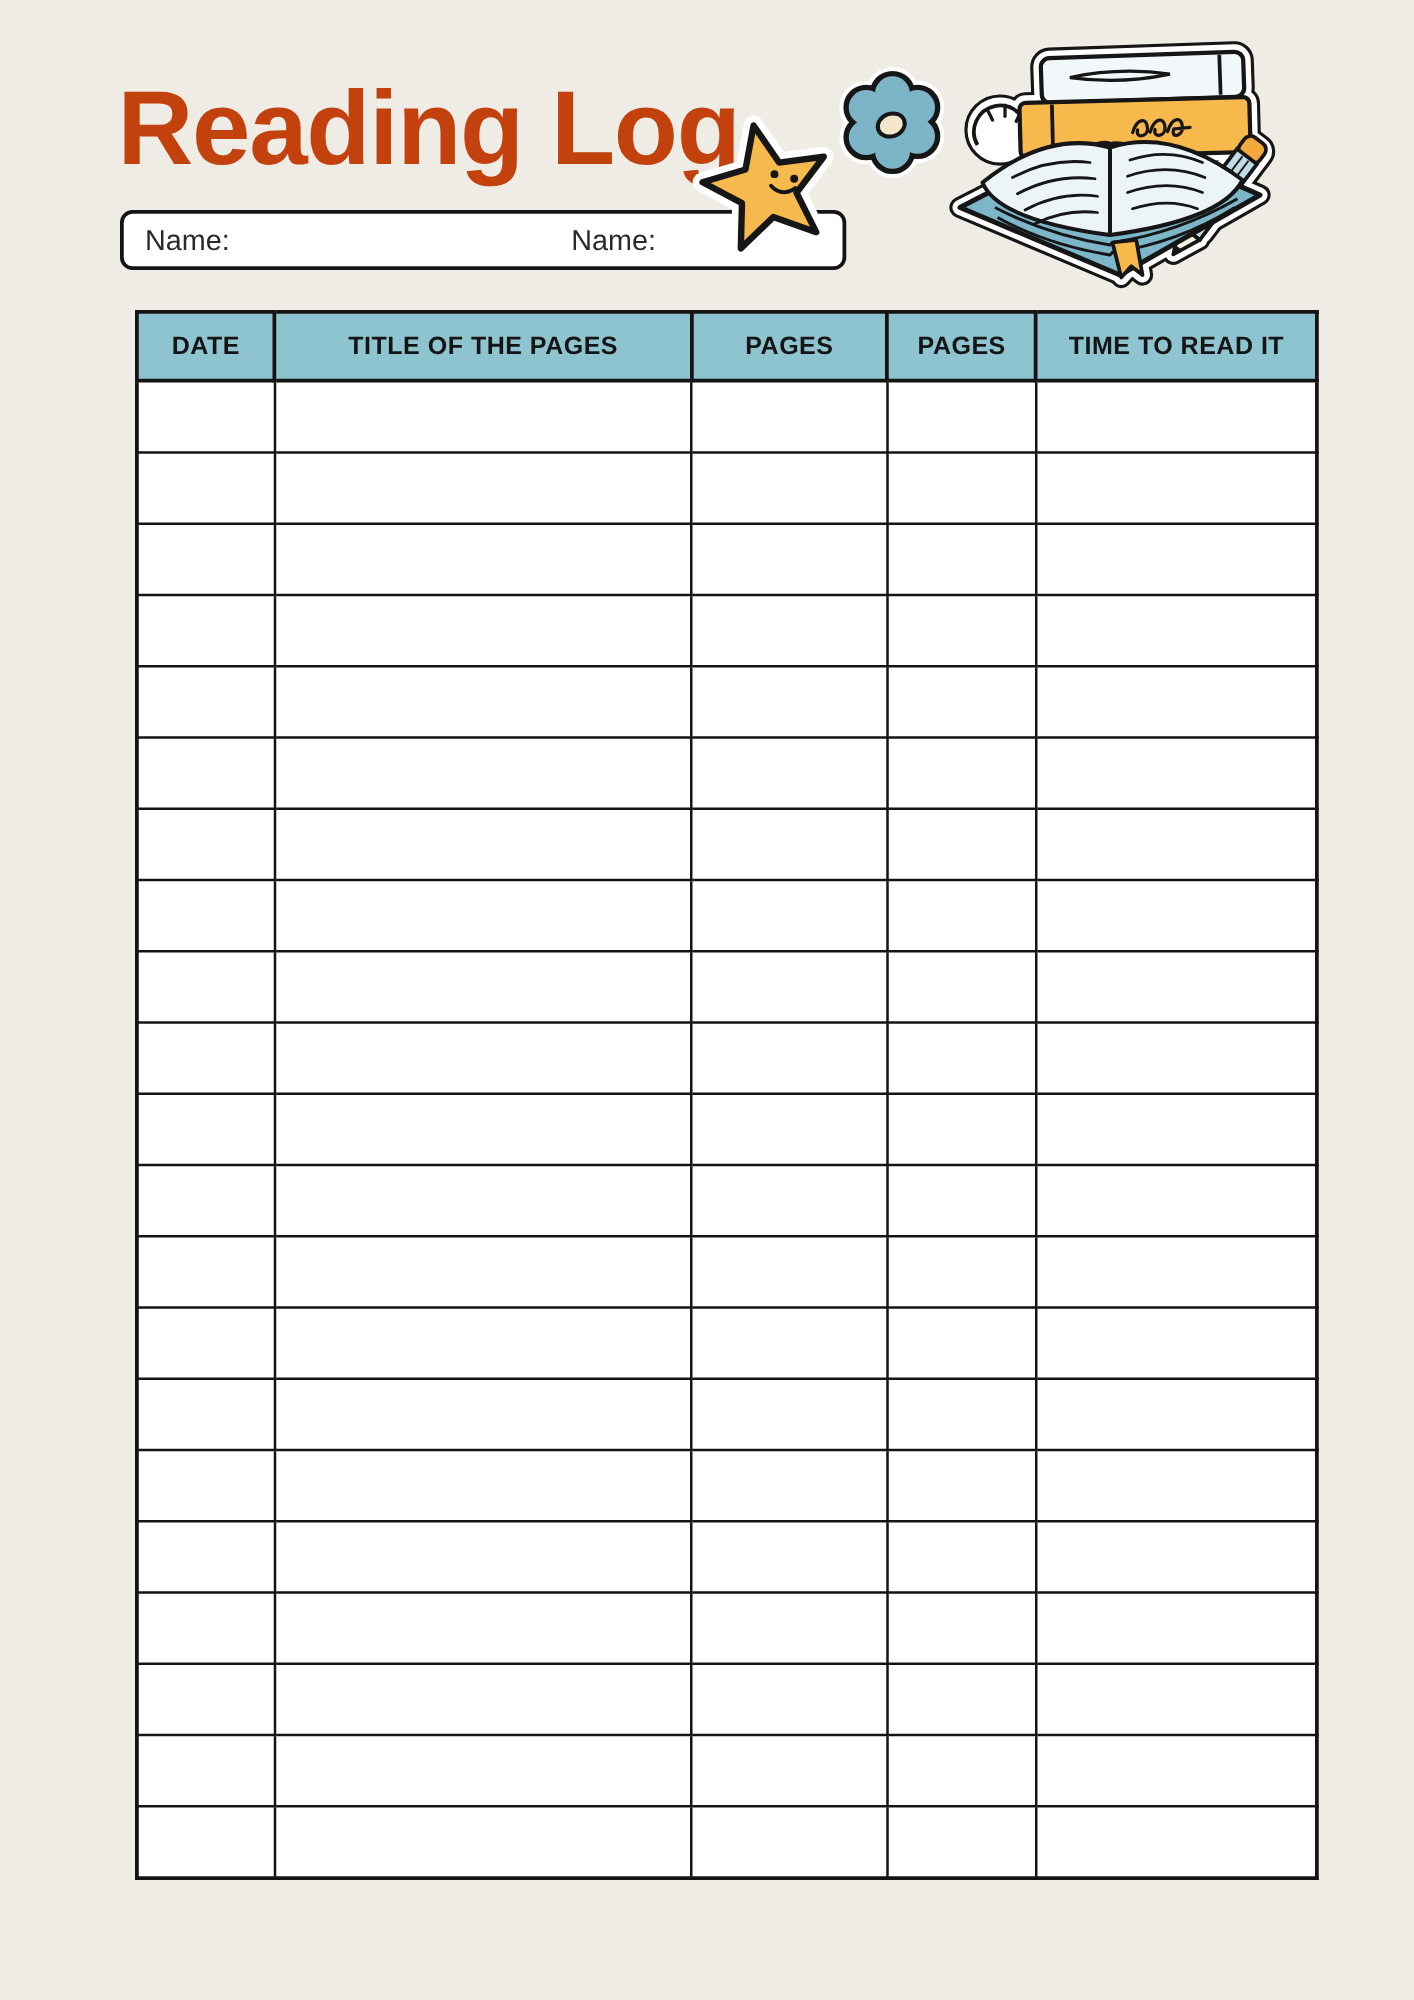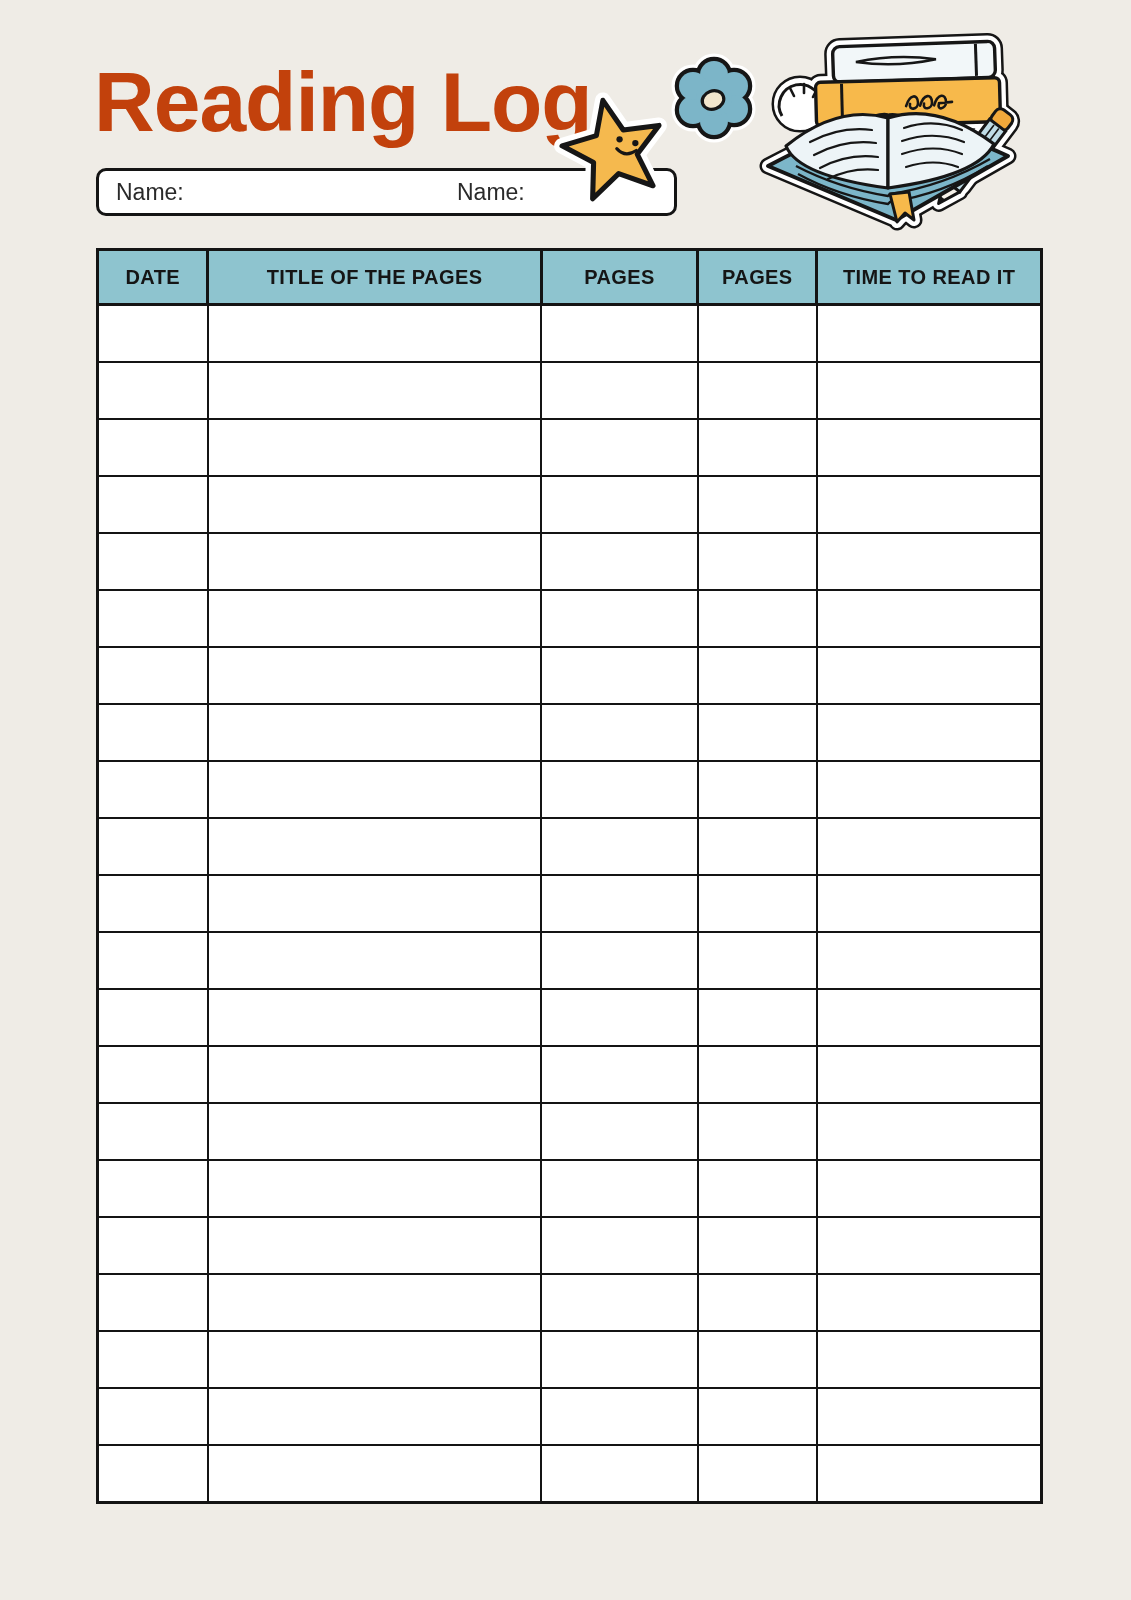--- a/index.html
+++ b/index.html
@@ -20,21 +20,21 @@
   }
   .name-box .label{ font-size:23px; color:#2a2a2a; }
   .nb-name{ margin-left:17px; }
   .nb-class{ position:absolute; left:358px; }
   .fill-field{ flex:0 0 auto; min-width:120px; height:30px; }
   .sticker{ position:absolute; }
   .st-star{ left:546px; top:92px; width:136px; height:116px; z-index:3; }
   .st-flower{ left:668px; top:52px; width:92px; height:96px; z-index:2; }
   .st-books{ left:738px; top:26px; width:300px; height:206px; z-index:2; }
   .log-table{
-    position:absolute; left:96px; top:248px; width:947px;
+    position:absolute; left:108px; top:248px; width:947px;
     border-collapse:collapse; table-layout:fixed;
     border:3px solid var(--line,#141414);
   }
   .log-table th{
     background:var(--header-bg,#8EC4CF);
     border:3px solid var(--line,#141414);
     height:52px; font-size:20px; font-weight:700; letter-spacing:.4px;
     color:#151515; text-align:center; padding:0 6px;
   }
   .log-table td{

